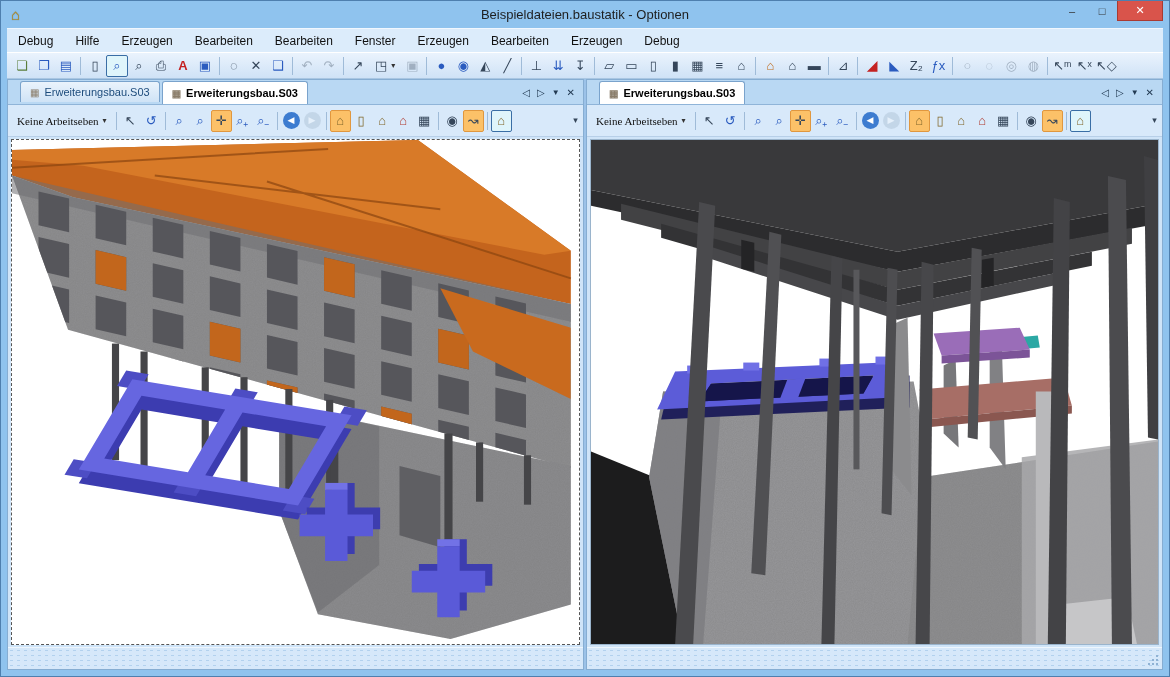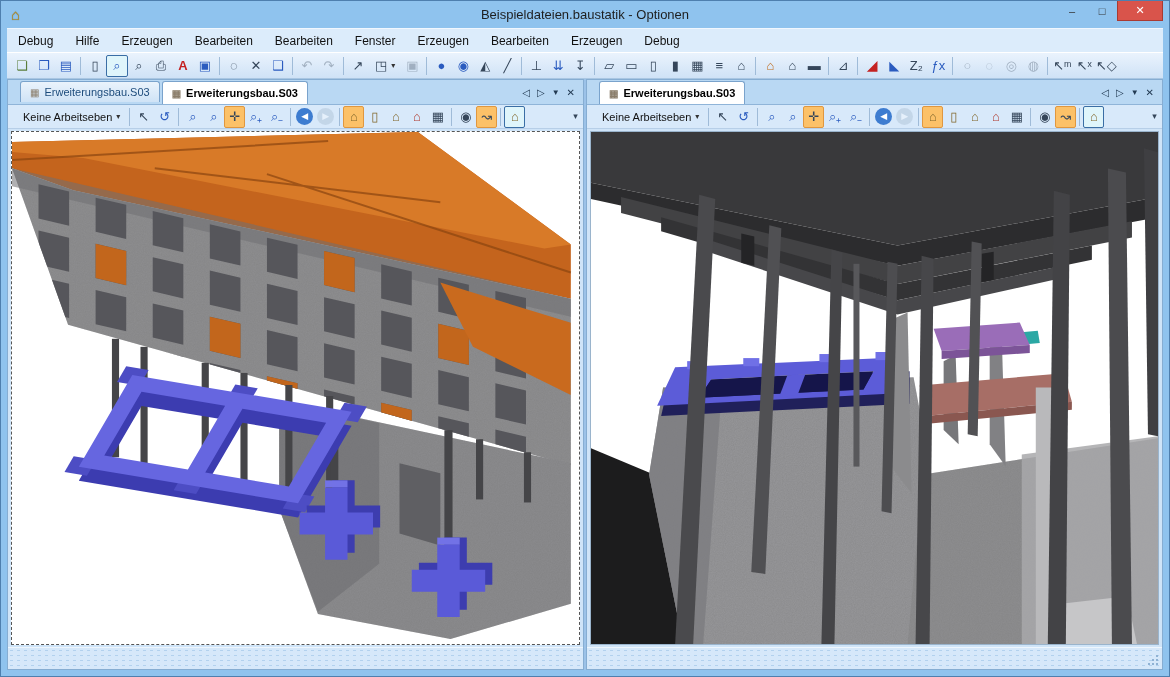--- a/index.html
+++ b/index.html
@@ -57,23 +57,23 @@
   .tabs { display:flex; gap:2px; flex:1 1 auto; min-width:0; overflow:hidden; }
   .tab { height:21px; display:flex; align-items:center; gap:5px; padding:0 9px; font-size:11px;
          color:#1d4c7c; background:linear-gradient(#eaf3fc,#cfe3f6); border:1px solid #7aa3cc;
          border-bottom:none; border-radius:3px 3px 0 0; white-space:nowrap; }
   .tab.active { background:#fff; color:#000; font-weight:bold; height:23px; }
   .tab .tabicon { font-size:10px; color:#8a7d6a; }
   .tabctrls { display:flex; gap:7px; align-items:center; margin:0 2px 6px 6px; color:#223a52; }
   .tabctl { font-size:10px; line-height:1; }
   .tabctl.small { font-size:8px; }
 
-  .vtoolbar { height:24px; background:#d8e9fa; display:flex; align-items:center; padding:0 9px;
+  .vtoolbar { height:32px; background:#d8e9fa; display:flex; align-items:center; padding:0 3px;
               position:relative; border-bottom:1px solid #b7cfe8; flex:0 0 auto;
-              overflow:hidden; white-space:nowrap; }
+              overflow:hidden; white-space:nowrap;font-family:Liberation Serif, serif; }
   .vtoolbar .tbtn { width:21px; }
   .vtoolbar .tbtn.dropdown { width:auto; }
   .vtoolbar .tbtn.overflow { position:absolute; right:1px; width:13px; height:20px; }
   .vtoolbar .tbtn.overflow .glyph { font-size:9px; }
 
   .viewport { flex:1 1 auto; background:#fff; margin:2px 3px; min-height:0; position:relative; }
   .viewport.left-vp { border:1px dashed #555; }
   .viewport.right-vp { border:1px solid #9ab4cc; }
   .viewport svg { display:block; width:100%; height:100%; }
 

